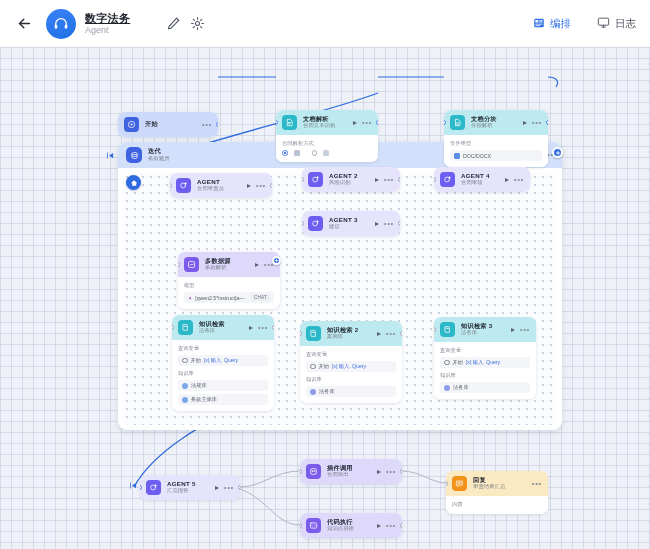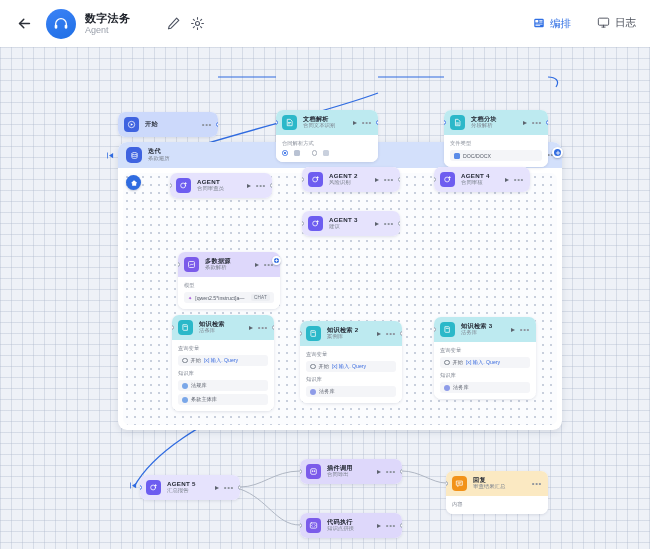--- a/index.html
+++ b/index.html
@@ -20,26 +20,26 @@
     width: 20px; height: 20px; display: flex; align-items: center;
     justify-content: center; color: #2b2f38; cursor: pointer; flex: 0 0 auto;
   }
   .avatar {
     width: 30px; height: 30px; border-radius: 50%;
     background: linear-gradient(160deg,#3b82f6,#1f6fe5);
     margin-left: 12px; display: flex; align-items: center; justify-content: center;
     flex: 0 0 auto;
   }
   .title-wrap { margin-left: 9px; line-height: 1.15; flex: 0 0 auto; }
-  .app-title { font-size: 11px; font-weight: 700; color: #1d2129; letter-spacing: .3px; }
+  .app-title { font-size: 11px; font-weight: 700; color: #1d2129; letter-spacing: .3px; text-decoration: underline; }
   .app-sub { font-size: 9px; color: #9aa0ab; margin-top: 1px; }
   .hdr-tools { display: flex; align-items: center; gap: 9px; margin-left: 36px; }
   .hdr-ico { width: 15px; height: 15px; color: #4e5462; cursor: pointer; display:flex; }
   .hdr-right { margin-left: auto; display: flex; align-items: center; gap: 26px; }
-  .hdr-tab { display: flex; align-items: flex-start; gap: 5px; cursor: pointer; font-size: 10.5px; }
+  .hdr-tab { display: flex; align-items: center; gap: 5px; cursor: pointer; font-size: 10.5px; }
   .hdr-tab.active { color: #2f6fe4; }
   .hdr-tab.idle { color: #4a4f5a; }
 
   
   .canvas {
     position: absolute; top: 47px; left: 0; width: 650px; height: 502px;
     background-color: #eef1f7;
     background-image:
       linear-gradient(to right, rgba(176,186,206,.40) 1px, transparent 1px),
       linear-gradient(to bottom, rgba(176,186,206,.40) 1px, transparent 1px);

